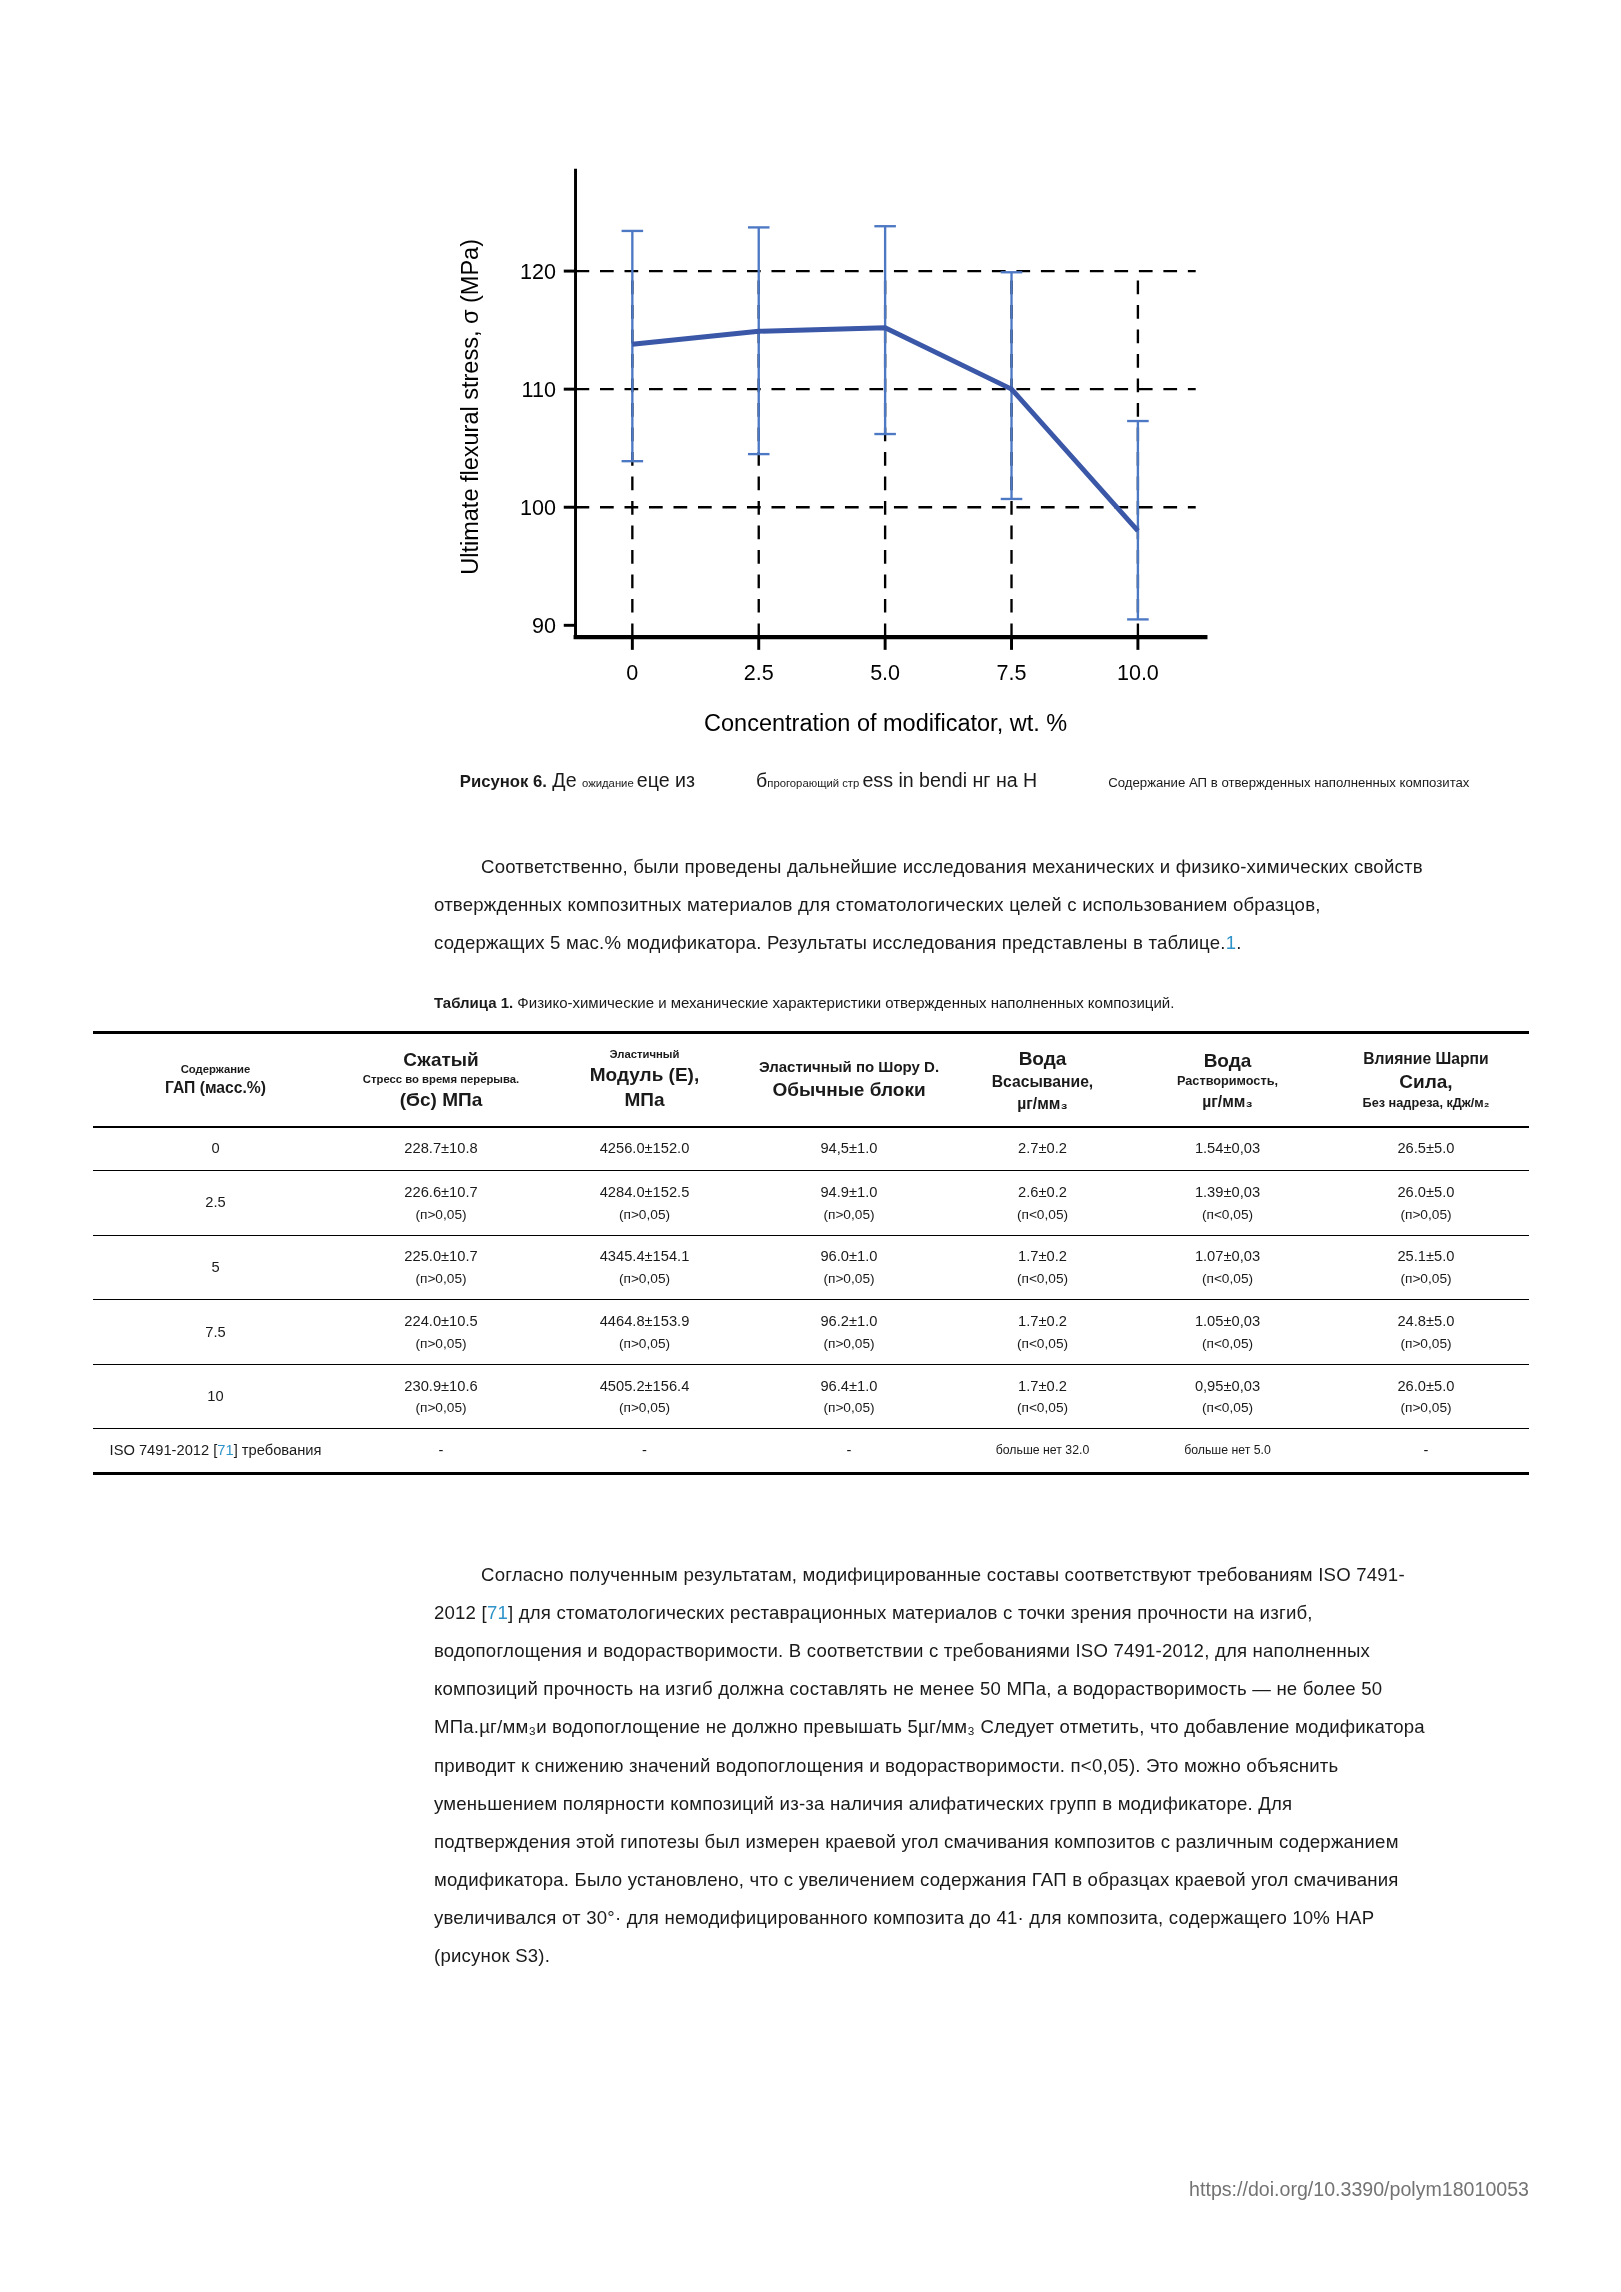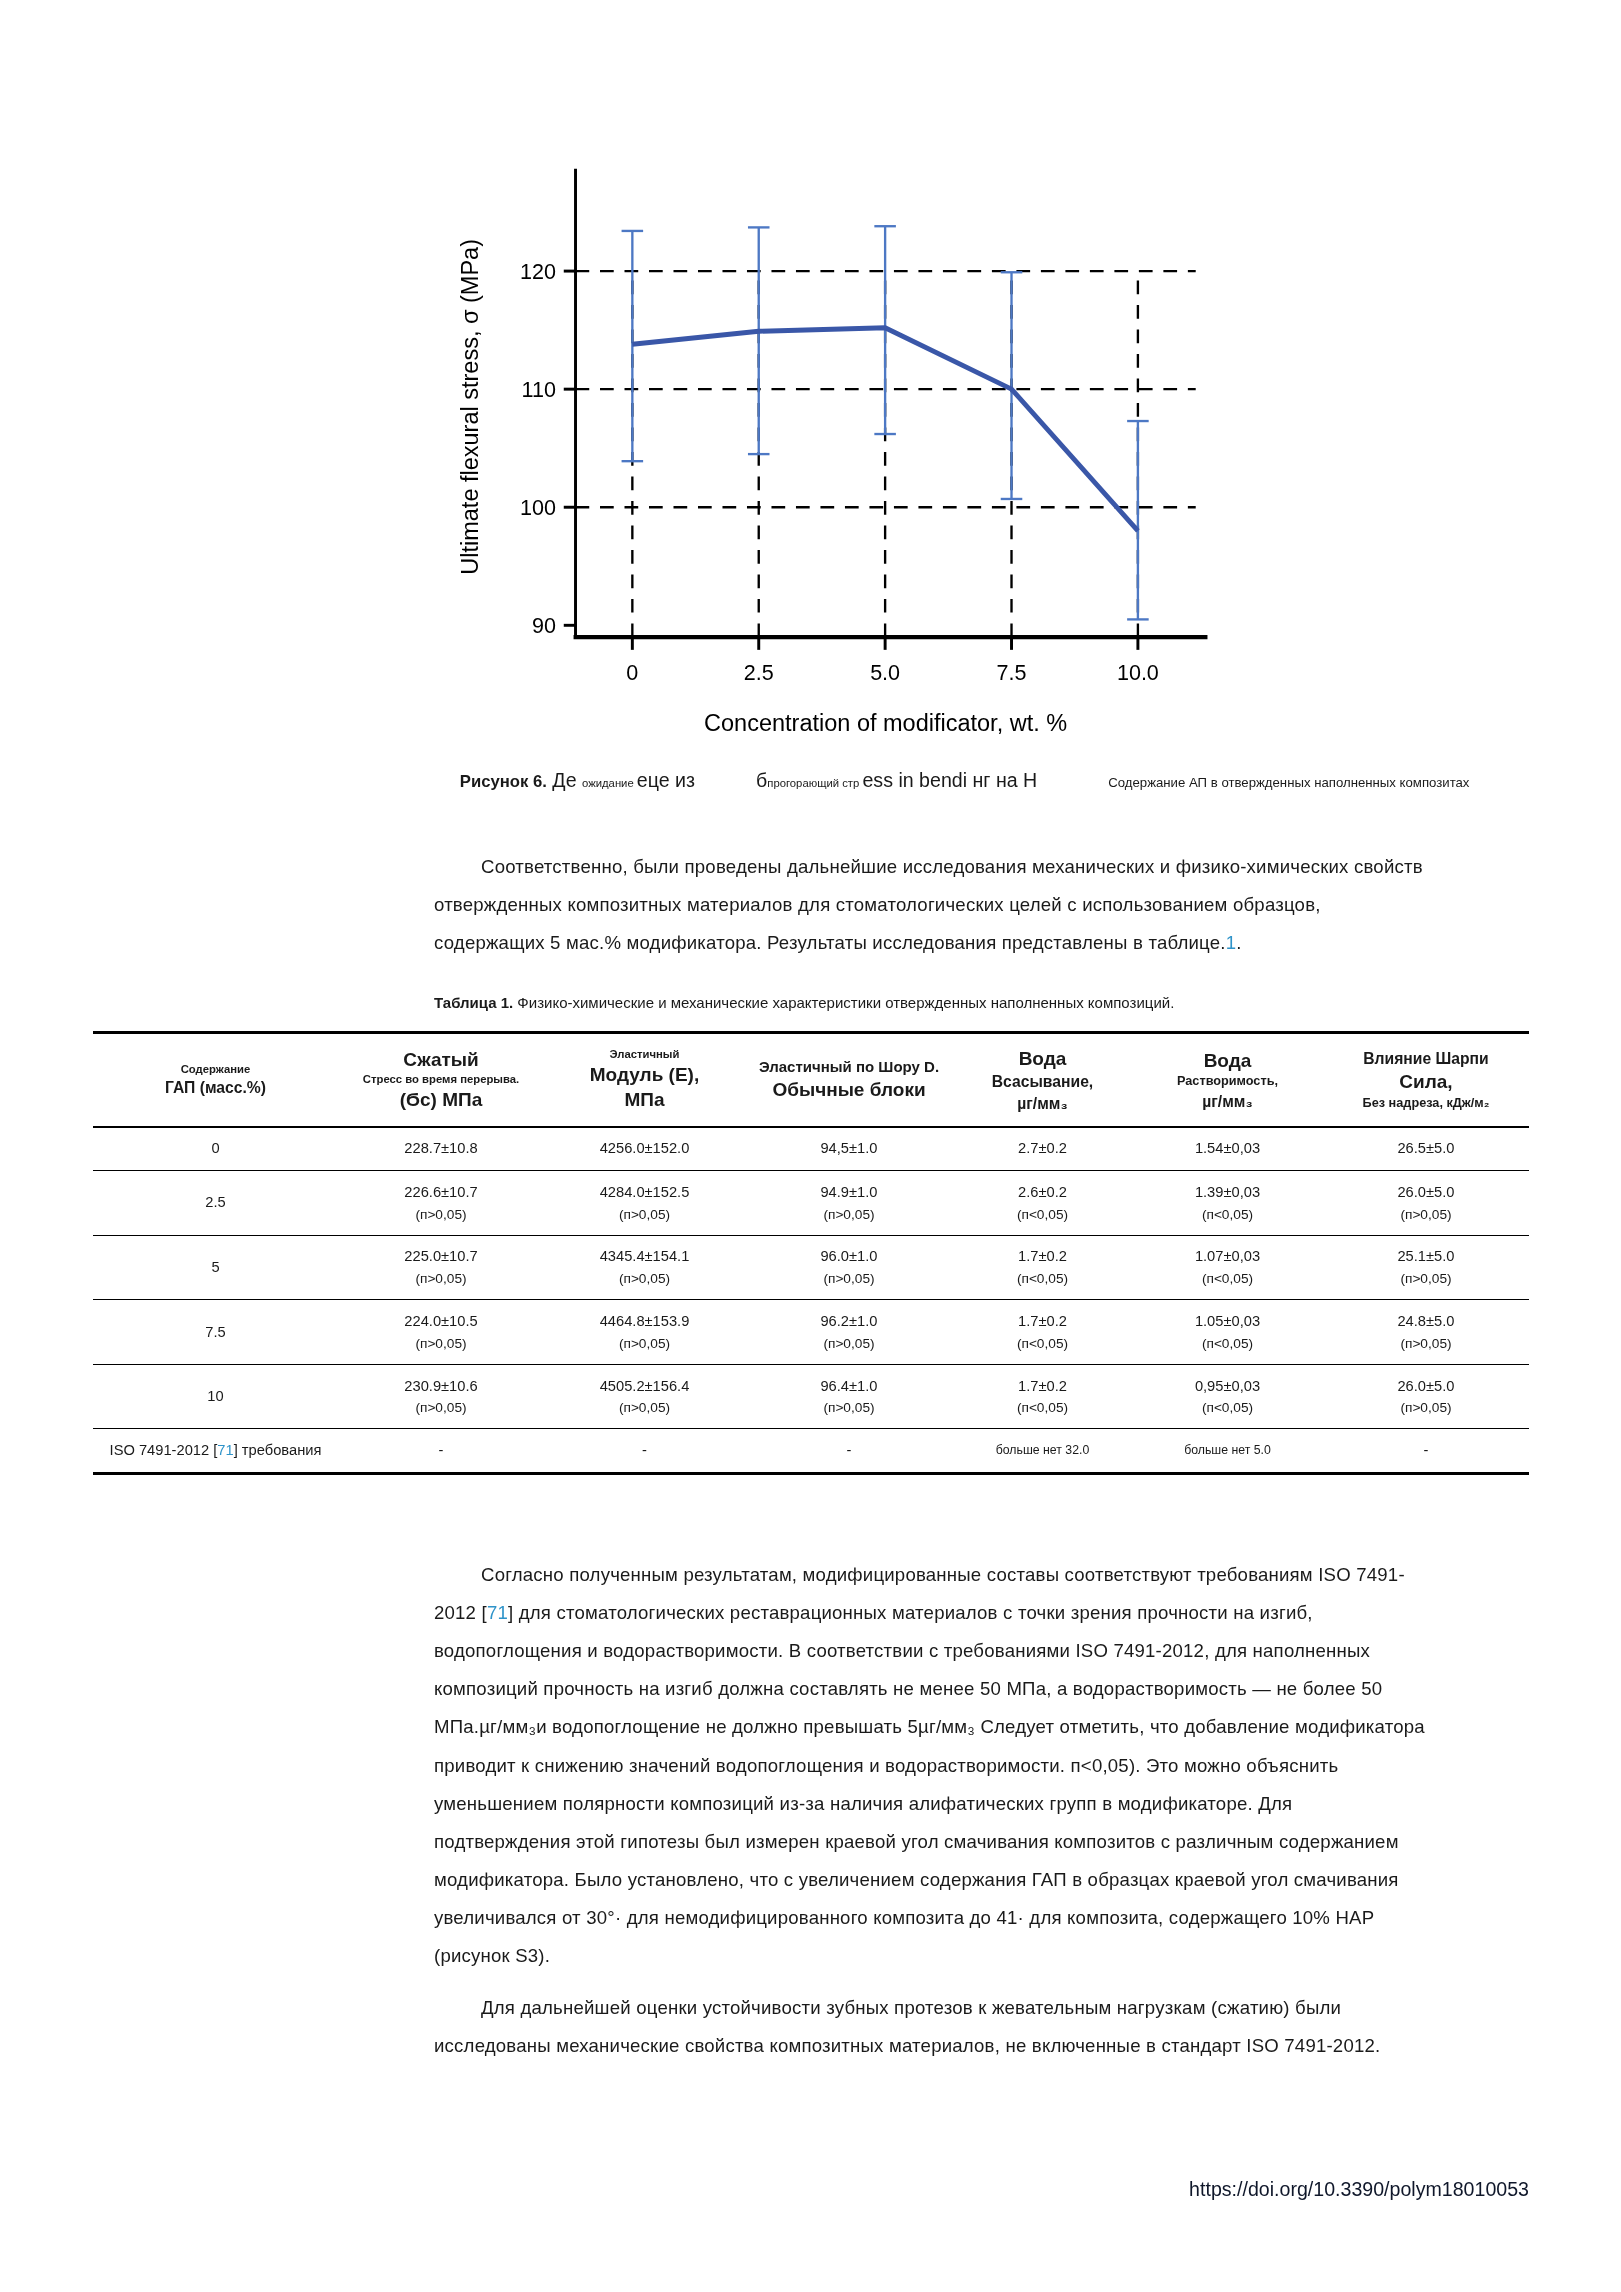--- a/index.html
+++ b/index.html
@@ -33,21 +33,21 @@
   .cap-xs{font-size:13.2px;}
   .fig-caption .cap-line2{display:block;font-size:19.6px;margin-top:13.7px;}
   
   .body-block{position:absolute;left:434px;width:1000px;}
   .body-block p{
     margin:0 0 13.7px 0;
     font-size:18.6px;line-height:2.05;
     text-indent:47px;letter-spacing:0.2px;
   }
   a.link{color:#2e93c9;text-decoration:none;cursor:pointer;}
-  a.doi{color:#0f172a;text-decoration:none;cursor:pointer;}
+  a.doi{color:#737373;text-decoration:none;cursor:pointer;}
   
   .tbl-caption{position:absolute;top:994px;left:434px;font-size:15px;}
   .tbl-caption b{font-weight:bold;}
   
   #data-table{
     position:absolute;top:1031px;left:93px;width:1436px;
     border-collapse:collapse;table-layout:fixed;
     border-top:3.9px solid #000;border-bottom:3.9px solid #000;
   }
   #data-table th{
@@ -338,21 +338,20 @@
             <div class="val">-</div>
           </td>
         </tr>
       </tbody>
     </table>
 
   <div class="body-block" style="top:1556px;">
     <p>
       <span>Согласно полученным результатам, модифицированные составы соответствуют требованиям ISO 7491-2012 [</span><a class="link">71</a><span>] для стоматологических реставрационных материалов с точки зрения прочности на изгиб, водопоглощения и водорастворимости. В соответствии с требованиями ISO 7491-2012, для наполненных композиций прочность на изгиб должна составлять не менее 50 МПа, а водорастворимость — не более 50 МПа.µг/мм₃и водопоглощение не должно превышать 5µг/мм₃ Следует отметить, что добавление модификатора приводит к снижению значений водопоглощения и водорастворимости. п&lt;0,05). Это можно объяснить уменьшением полярности композиций из-за наличия алифатических групп в модификаторе. Для подтверждения этой гипотезы был измерен краевой угол смачивания композитов с различным содержанием модификатора. Было установлено, что с увеличением содержания ГАП в образцах краевой угол смачивания увеличивался от 30°· для немодифицированного композита до 41· для композита, содержащего 10% HAP (рисунок S3).</span>
     </p>
-    <p>Для дальнейшей оценки устойчивости зубных протезов к жевательным нагрузкам (сжатию) были исследованы механические свойства композитных материалов, не включенные в стандарт ISO 7491-2012.</p>
   </div>
 
   <div class="doi-wrap">
     <a class="doi">https://doi.org/10.3390/polym18010053</a>
   </div>
 
 </div>
 
 
 </body></html>

